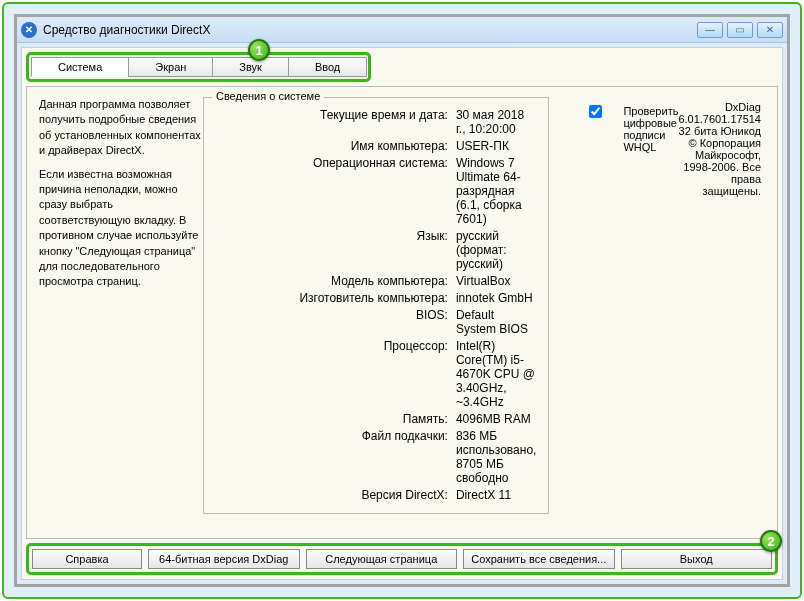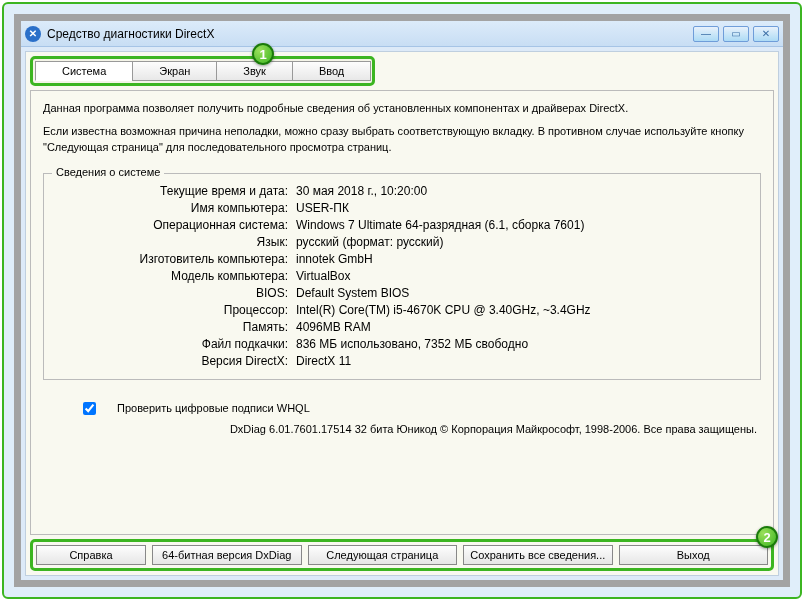--- a/index.html
+++ b/index.html
@@ -15,21 +15,21 @@
   border: 2px solid #3cb521;
   border-radius: 6px;
   width: 800px;
   height: 597px;
   margin: 2px;
   padding: 10px;
   background: #e0eefa;
 }
 .window {
   background: #ddeaf8;
-  border: 7px solid #a3a3a3;
+  border: 3px solid #a3a3a3;
   height: 100%;
   display: flex;
   flex-direction: column;
 }
 .titlebar {
   height: 26px;
   background: linear-gradient(#dcebfa, #c8def4);
   display: flex;
   align-items: center;
   padding: 0 4px;
@@ -113,21 +113,21 @@
   justify-content: center;
   box-shadow: 0 1px 3px rgba(0,0,0,0.4);
 }
 .ann1 { top: -13px; left: 222px; }
 .tab-panel {
   flex: 1;
   border: 1px solid #bbb;
   background: #f9f9f0;
   padding: 10px 12px;
   display: flex;
-  flex-direction: column;
+  flex-direction: row;
   overflow: hidden;
 }
 .intro-text { font-size: 11px; line-height: 1.4; margin-bottom: 10px; }
 .intro-text p { margin-bottom: 8px; }
 .fieldset {
   border: 1px solid #bbb;
   padding: 10px 12px 8px;
   margin-bottom: 14px;
   position: relative;
 }
@@ -233,42 +233,42 @@
             </div>
           <div class="info-row">
               <span class="info-label">Операционная система:</span>
               <span class="info-value">Windows 7 Ultimate 64-разрядная (6.1, сборка 7601)</span>
             </div>
           <div class="info-row">
               <span class="info-label">Язык:</span>
               <span class="info-value">русский (формат: русский)</span>
             </div>
           <div class="info-row">
+              <span class="info-label">Модель компьютера:</span>
+              <span class="info-value">VirtualBox</span>
+            </div>
+          <div class="info-row">
               <span class="info-label">Изготовитель компьютера:</span>
               <span class="info-value">innotek GmbH</span>
             </div>
           <div class="info-row">
-              <span class="info-label">Модель компьютера:</span>
-              <span class="info-value">VirtualBox</span>
-            </div>
-          <div class="info-row">
               <span class="info-label">BIOS:</span>
               <span class="info-value">Default System BIOS</span>
             </div>
           <div class="info-row">
               <span class="info-label">Процессор:</span>
               <span class="info-value">Intel(R) Core(TM) i5-4670K CPU @ 3.40GHz, ~3.4GHz</span>
             </div>
           <div class="info-row">
               <span class="info-label">Память:</span>
               <span class="info-value">4096MB RAM</span>
             </div>
           <div class="info-row">
               <span class="info-label">Файл подкачки:</span>
-              <span class="info-value">836 МБ использовано, 7352 МБ свободно</span>
+              <span class="info-value">836 МБ использовано, 8705 МБ свободно</span>
             </div>
           <div class="info-row">
               <span class="info-label">Версия DirectX:</span>
               <span class="info-value">DirectX 11</span>
             </div>
         </div>
 
         <label class="checkbox-row">
           <input type="checkbox" checked="" style="">
           <span>Проверить цифровые подписи WHQL</span>

